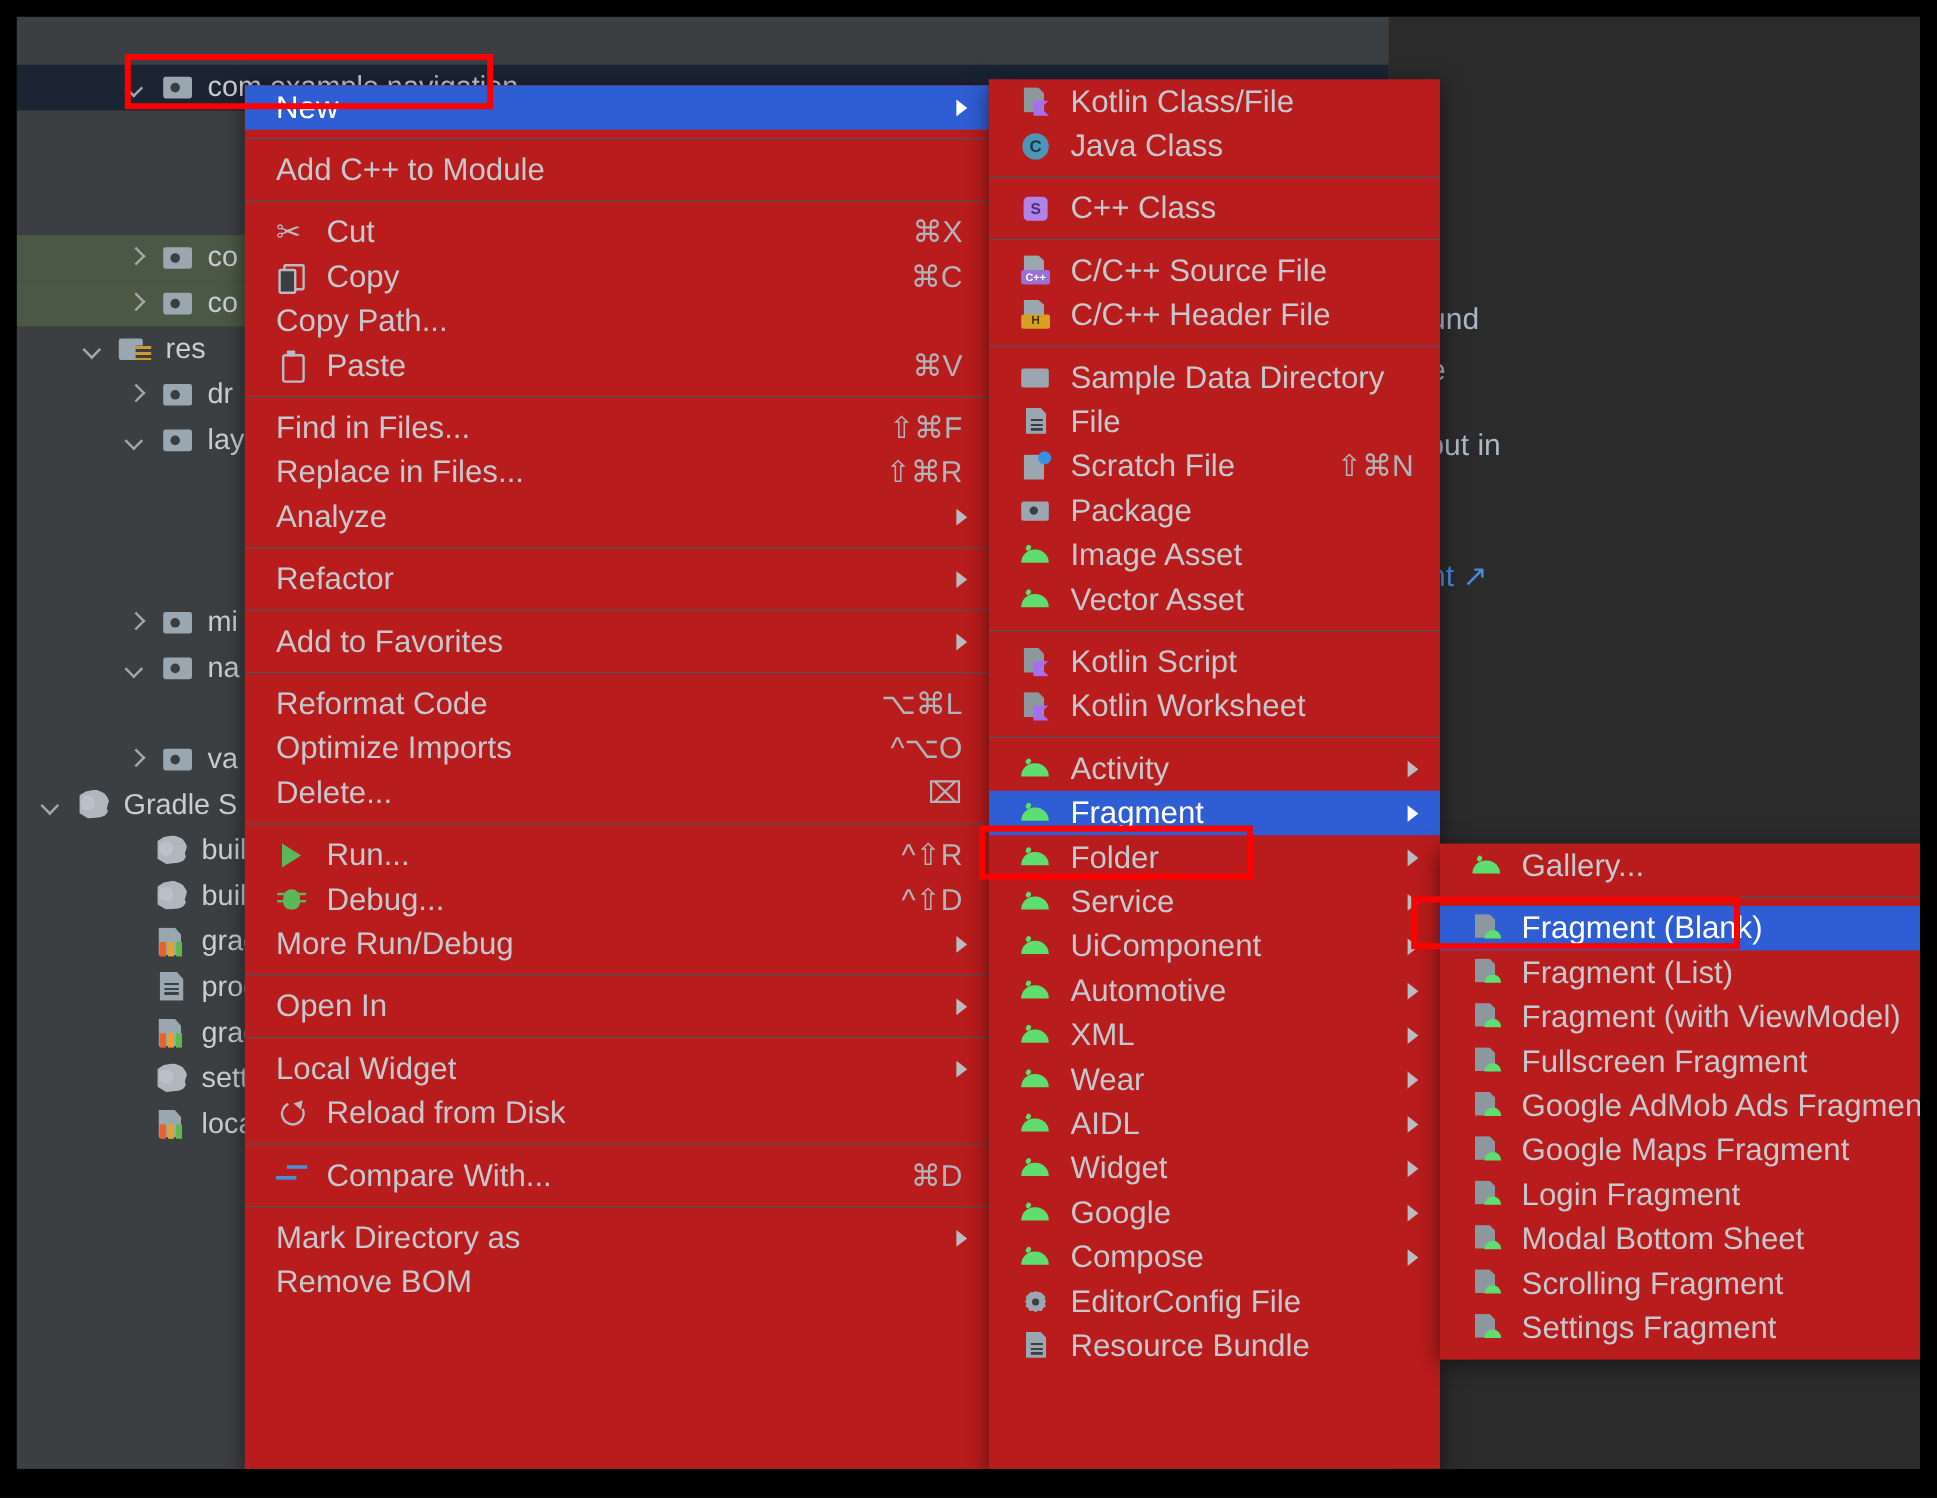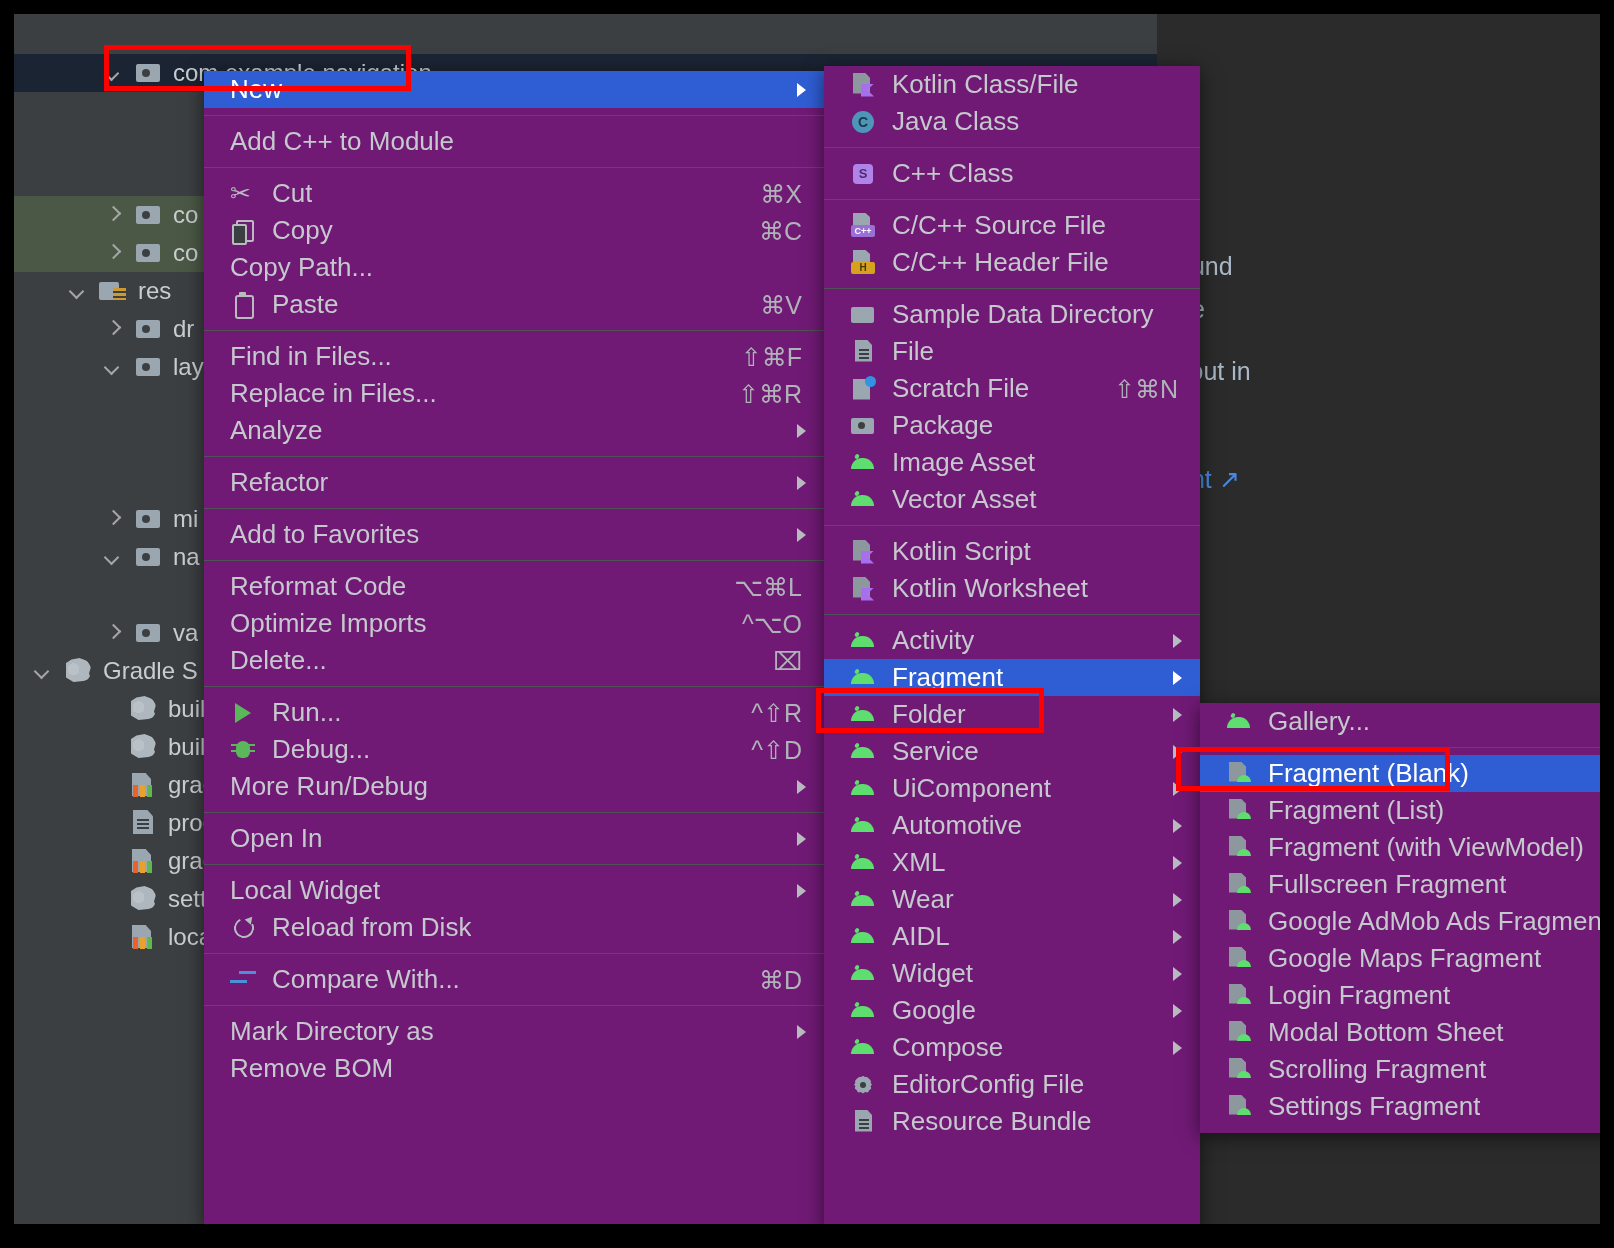--- a/index.html
+++ b/index.html
@@ -103,21 +103,21 @@
     content:"";position:absolute;left:4px;top:0px;width:20px;height:24px;
     background:#9aa7b0;clip-path:polygon(0 0,72% 0,100% 26%,100% 100%,0 100%);
   }
   .ic-file::after{
     content:"";position:absolute;left:8px;top:9px;width:12px;height:11px;
     background:repeating-linear-gradient(to bottom,#3c3f41 0 2px,transparent 2px 4px);
   }
   .tlabel{overflow:hidden;}
   
   .menu{
-    position:absolute;background:#701a75;
+    position:absolute;background:#b91c1c;
     box-shadow:0 4px 18px rgba(0,0,0,.55);
     font-size:26px;color:#c5c9cd;
   }
   .mi{
     position:relative;display:flex;align-items:center;height:37px;
     white-space:nowrap;padding-left:26px;box-sizing:border-box;
   }
   .mi.hl{background:#2f5ed4;color:#ffffff;}
   .mi .mi-icon{
     position:absolute;left:26px;top:50%;transform:translateY(-50%);

